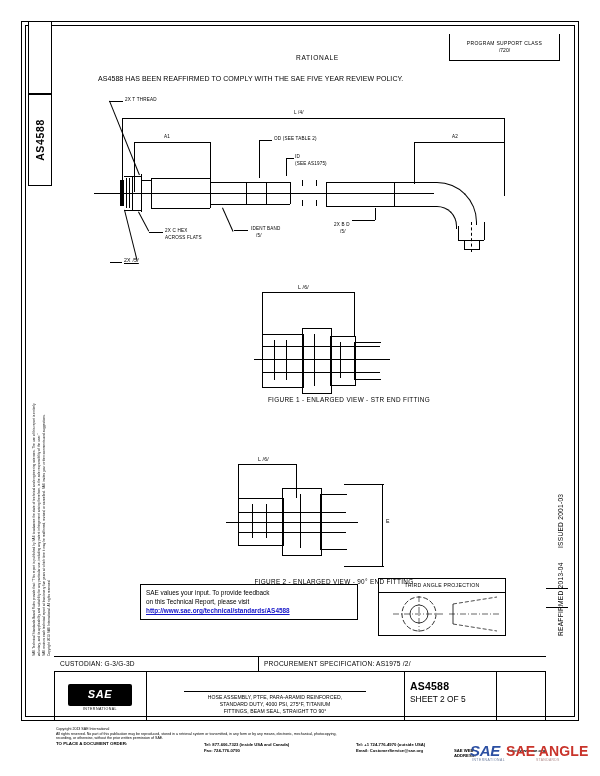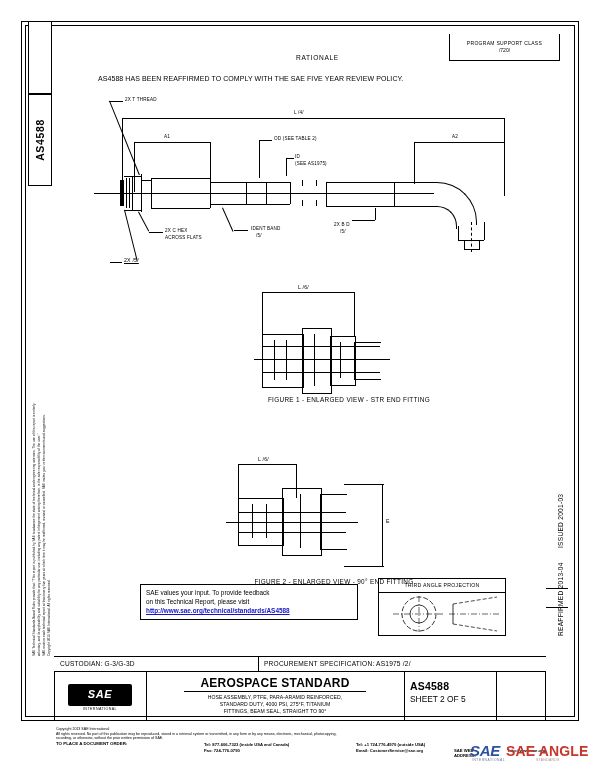--- a/index.html
+++ b/index.html
@@ -319,21 +319,20 @@
     <div class="proc">PROCUREMENT SPECIFICATION: AS1975 /2/</div>
 
     <div class="logobox">
       <div class="sae-logo">
         <span>SAE</span>
       </div>
       <div class="sae-sub">INTERNATIONAL</div>
     </div>
 
     <div class="std">
-      <div class="hdr">AEROSPACE STANDARD</div>
       <div class="ul"></div>
       <div class="d d1">HOSE ASSEMBLY, PTFE, PARA-ARAMID REINFORCED,</div>
       <div class="d d2">STANDARD DUTY, 4000 PSI, 275°F, TITANIUM</div>
       <div class="d d3">FITTINGS, BEAM SEAL, STRAIGHT TO 90°</div>
     </div>
 
     <div class="docno">
       <div class="n">AS4588</div>
       <div class="s">SHEET 2 OF 5</div>
     </div>

